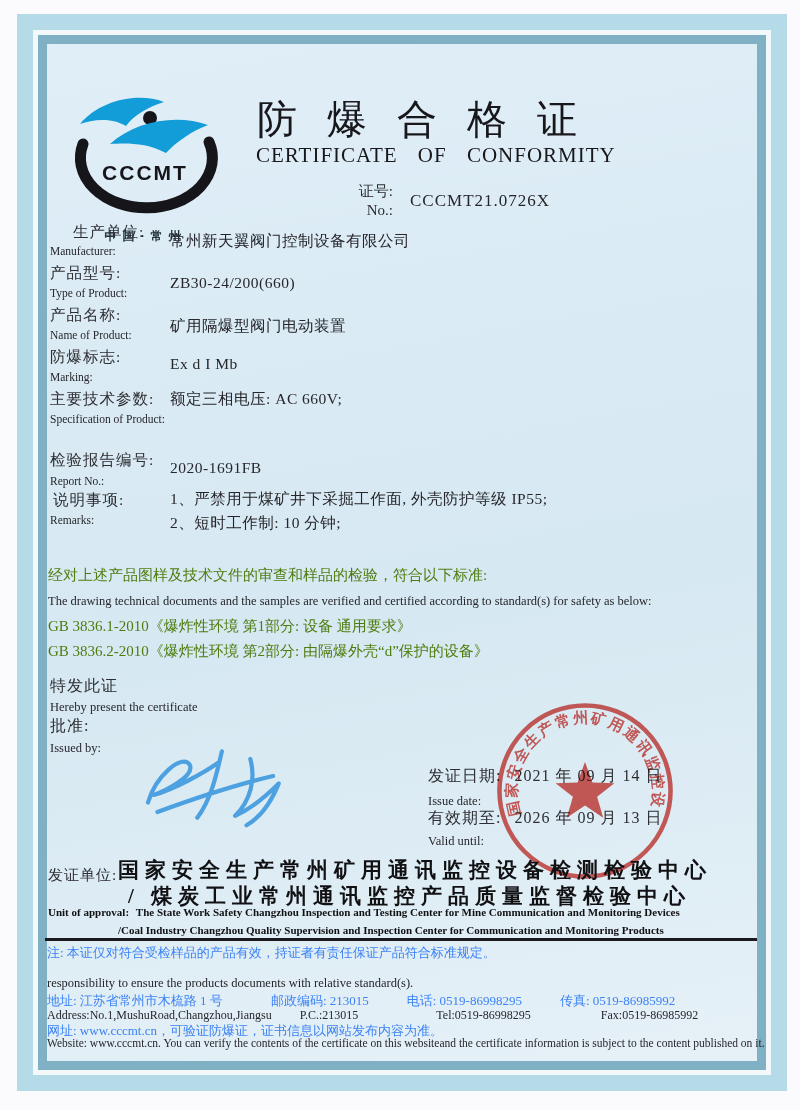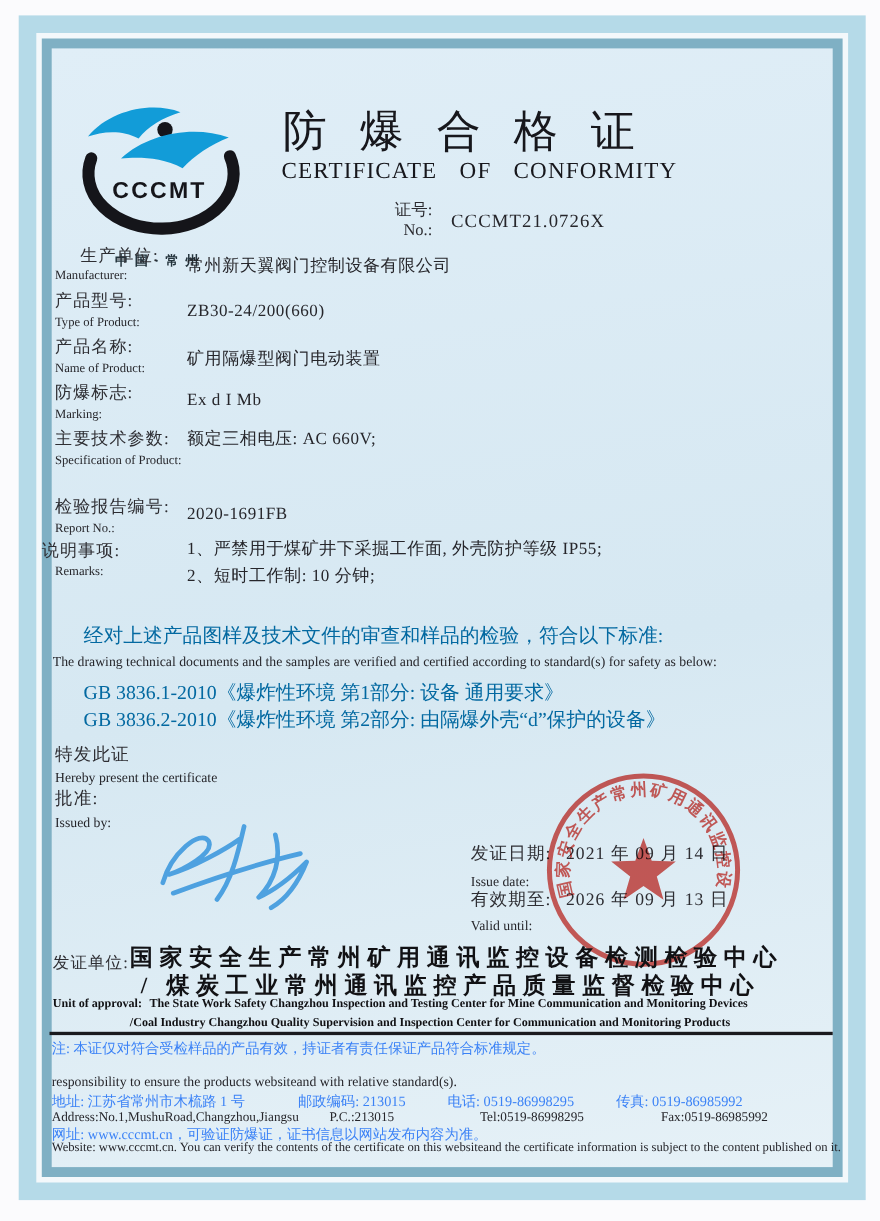--- a/index.html
+++ b/index.html
@@ -20,21 +20,21 @@
   .logo-region { font-size:12px; letter-spacing:6px; color:#24343d; font-weight:bold; }
   .title-cn { font-size:40px; letter-spacing:30px; color:#17171c; white-space:nowrap; }
   .title-en { font-size:21px; letter-spacing:1px; word-spacing:14px; color:#17171c; white-space:nowrap; }
   .certno-label { font-size:15px; color:#2b2b30; text-align:right; line-height:19px; }
   .certno-value { font-size:17px; letter-spacing:1px; color:#26262b; }
 
   
   .label-cn { font-size:15.5px; color:#2e2e33; letter-spacing:1px; white-space:nowrap; }
   .label-en { font-size:11.5px; color:#26262b; white-space:nowrap; }
   .value    { font-size:15.5px; color:#26262b; letter-spacing:0.5px; white-space:nowrap; }
-  .std      { font-size:18px; color:#0369a1; white-space:nowrap;padding-left:28px; }
+  .std      { font-size:15px; color:#4d7c0f; white-space:nowrap; }
   .std-en   { font-size:12.5px; color:#26262b; white-space:nowrap; }
 
   
   .appr-cn { font-size:21px; font-weight:bold; letter-spacing:6px; color:#111114; white-space:nowrap; }
   .appr-en { font-size:11px; font-weight:bold; color:#111114; white-space:nowrap; }
   .sep-line { height:3px; background:#1a1a1e; }
 
   
   .foot-cn { font-size:13px; color:#3b82f6; white-space:nowrap; }
   .foot-en { font-size:12.5px; color:#26262b; white-space:nowrap; }
@@ -94,21 +94,21 @@
     <div class="abs value" style="left:170px; top:355px;">Ex d I Mb</div>
 
     <div class="abs label-cn" style="left:50px; top:389px;text-align:center;">主要技术参数:</div>
     <div class="abs label-en" style="left:50px; top:413px;">Specification of Product:</div>
     <div class="abs value" style="left:170px; top:389px;">额定三相电压: AC 660V;</div>
 
     <div class="abs label-cn" style="left:50px; top:450px;">检验报告编号:</div>
     <div class="abs label-en" style="left:50px; top:475px;">Report No.:</div>
     <div class="abs value" style="left:170px; top:459px;">2020-1691FB</div>
 
-    <div class="abs label-cn" style="left:38px; top:490px;">说明事项:</div>
+    <div class="abs label-cn" style="left:53px; top:490px;">说明事项:</div>
     <div class="abs label-en" style="left:50px; top:514px;">Remarks:</div>
     <div class="abs value" style="left:170px; top:489px;">1、严禁用于煤矿井下采掘工作面, 外壳防护等级 IP55;</div>
     <div class="abs value" style="left:170px; top:513px;">2、短时工作制: 10 分钟;</div>
 
     <div class="abs std" style="left:48px; top:566px;">经对上述产品图样及技术文件的审查和样品的检验，符合以下标准:</div>
     <div class="abs std-en" style="left:48px; top:594px;">The drawing technical documents and the samples are verified and certified according to standard(s) for safety as below:</div>
     <div class="abs std" style="left:48px; top:617px;">GB 3836.1-2010《爆炸性环境 第1部分: 设备 通用要求》</div>
     <div class="abs std" style="left:48px; top:642px;">GB 3836.2-2010《爆炸性环境 第2部分: 由隔爆外壳“d”保护的设备》</div>
 
     <div class="abs label-cn" style="left:50px; top:676px; font-size:16px;">特发此证</div>
@@ -148,21 +148,21 @@
     <div class="abs appr-cn" style="left:128px; top:882px;">/ 煤炭工业常州通讯监控产品质量监督检验中心</div>
     <div class="abs appr-en" style="left:48px; top:906px;">
       <span>Unit of approval:</span>
       <span style="margin-left:4px;">The State Work Safety Changzhou Inspection and Testing Center for Mine Communication and Monitoring Devices</span>
     </div>
     <div class="abs appr-en" style="left:118px; top:924px;">/Coal Industry Changzhou Quality Supervision and Inspection Center for Communication and Monitoring Products</div>
 
     <div class="abs sep-line" style="left:45px; top:938px; width:712px;"></div>
 
     <div class="abs foot-cn" style="left:47px; top:944px;">注: 本证仅对符合受检样品的产品有效，持证者有责任保证产品符合标准规定。</div>
-    <div class="abs foot-en" style="left:47px; top:976px;">responsibility to ensure the products websiteand with relative standard(s).</div>
+    <div class="abs foot-en" style="left:47px; top:976px;">responsibility to ensure the products documents with relative standard(s).</div>
 
     <div class="abs foot-row foot-cn" style="left:47px; top:992px; width:710px;">
       <span>地址: 江苏省常州市木梳路 1 号</span>
       <span style="margin-left:48px;">邮政编码: 213015</span>
       <span style="margin-left:38px;">电话: 0519-86998295</span>
       <span style="margin-left:38px;">传真: 0519-86985992</span>
     </div>
     <div class="abs foot-row foot-en" style="left:47px; top:1008px; width:664px; font-size:12px;">
       <span>Address:No.1,MushuRoad,Changzhou,Jiangsu</span>
       <span style="margin-left:28px;">P.C.:213015</span>

